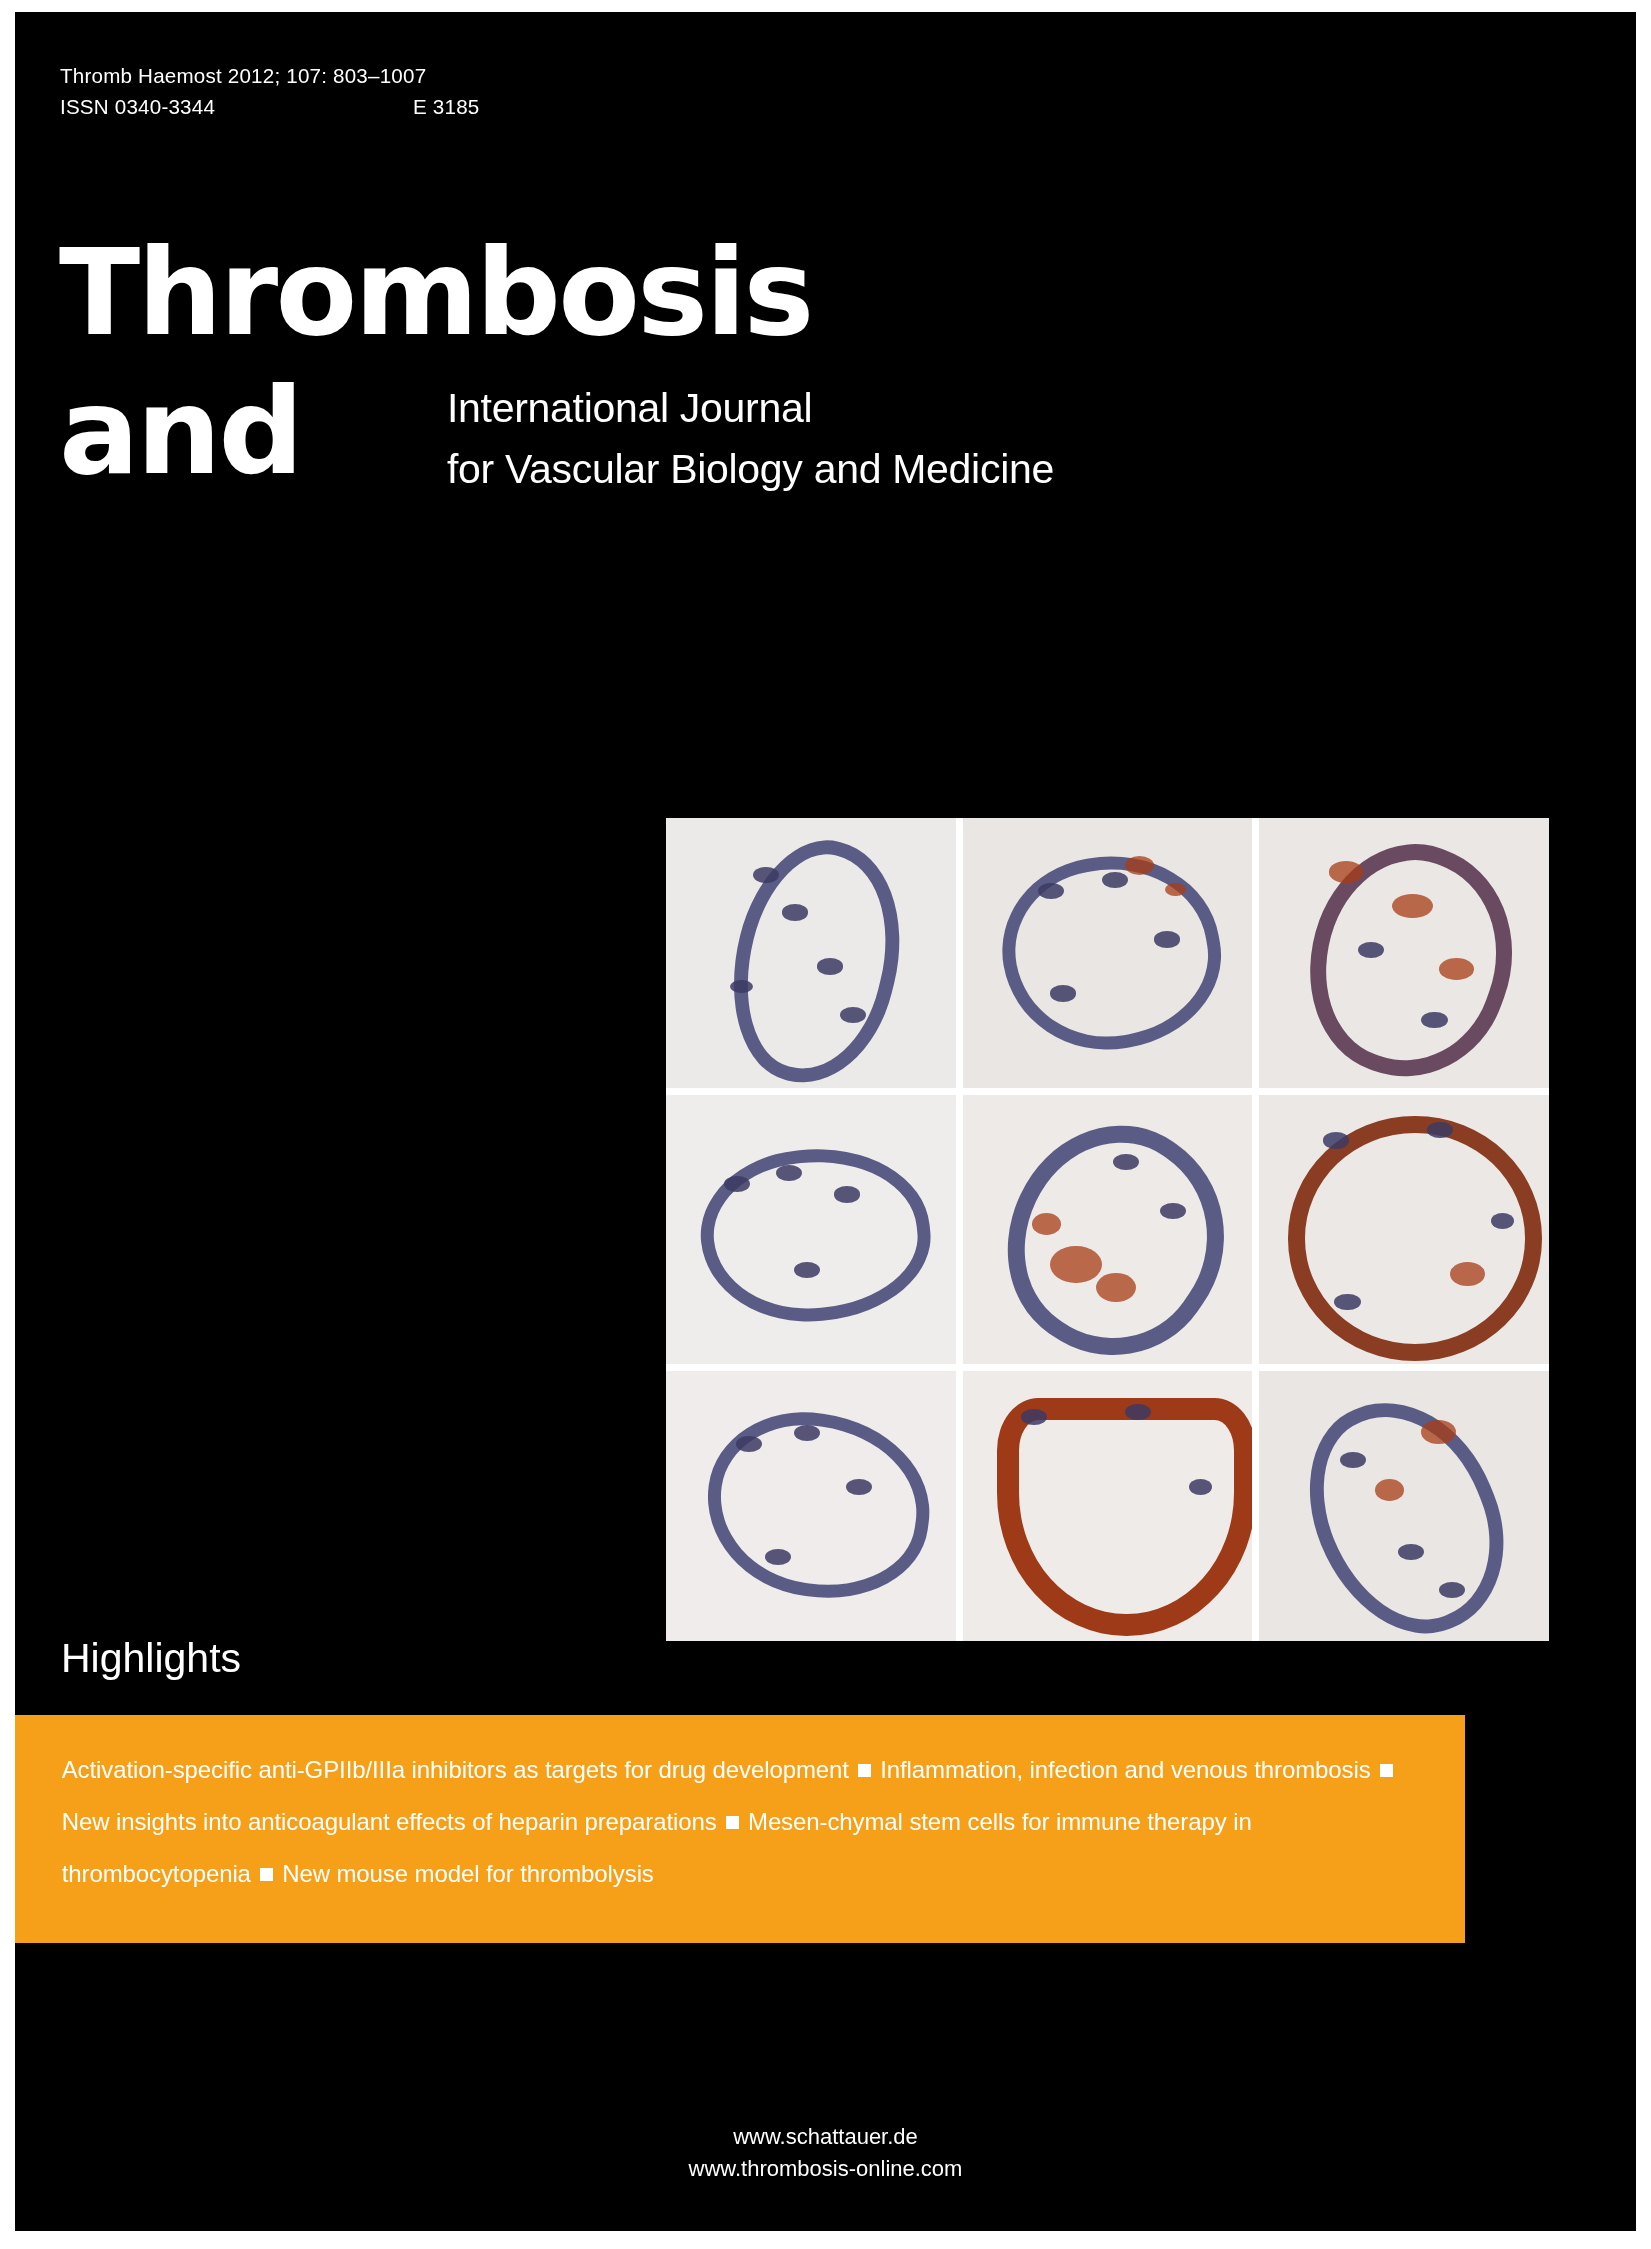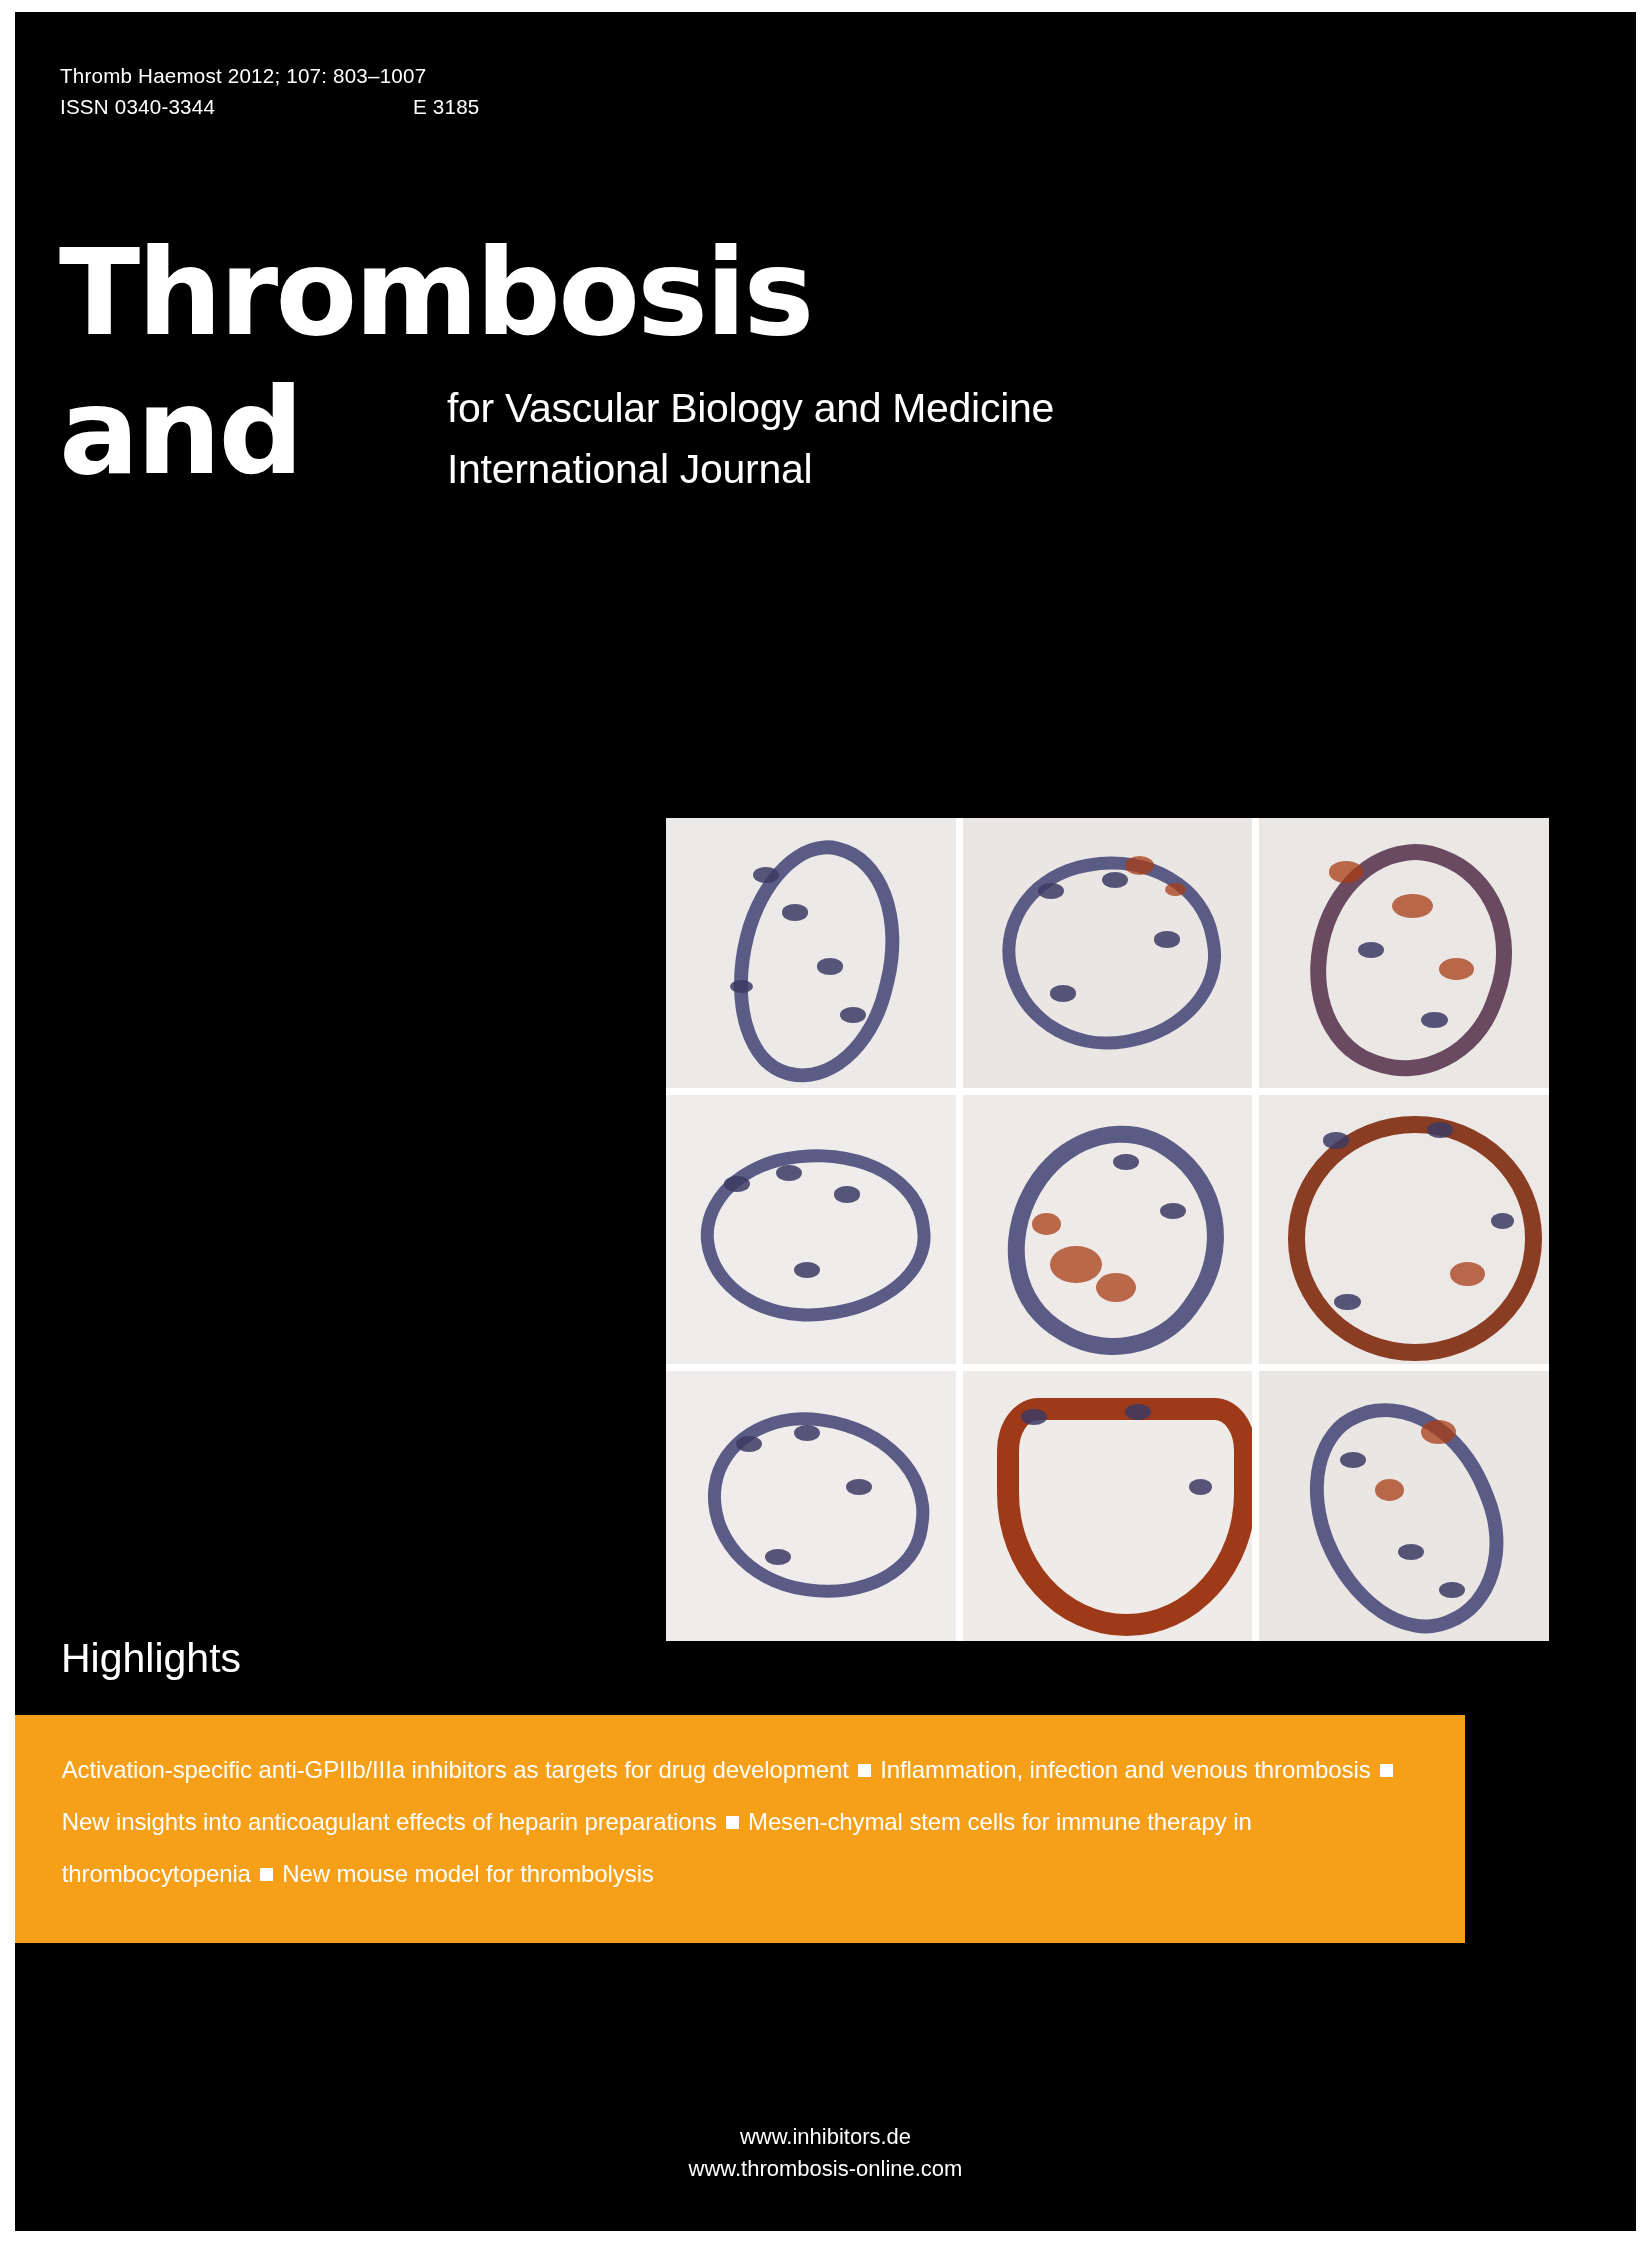--- a/index.html
+++ b/index.html
@@ -265,22 +265,22 @@
       <span>ISSN 0340-3344</span>
       <span class="code">E 3185</span>
     </div>
   </div>
 
   <div class="title-wrap">
     <div class="title-line">Thrombosis</div>
     <div class="title-row2">
       <div class="title-line">and</div>
       <div class="subtitle">
+        <div>International Journal</div>
         <div>for Vascular Biology and Medicine</div>
-        <div>International Journal</div>
       </div>
     </div>
   </div>
 
   <div class="cover-image">
 
     <div class="micro">
       <div class="bg" style="background:#eceae8"></div>
       <div class="vessel" style="left:24%;top:8%;width:46%;height:80%;border-width:14.7px;transform:rotate(14deg)"></div>
       <div class="nuc" style="left:30%;top:18%;width:9%;height:6%"></div>
@@ -372,18 +372,18 @@
   <div class="highlights-title">Highlights</div>
 
   <div class="highlights-band">
     <div class="highlights-text">
       <span>Activation-specific anti-GPIIb/IIIa inhibitors as targets for drug development</span><span class="sq"></span><span>Inflammation, infection and venous thrombosis</span><span class="sq"></span><span>New insights into anticoagulant effects of heparin preparations</span><span class="sq"></span><span>Mesen-chymal stem cells for immune therapy in thrombocytopenia</span><span class="sq"></span><span>New mouse model for thrombolysis</span>
     </div>
   </div>
 
 
   <div class="urls">
-    <div>www.inhibitors.de</div>
+    <div>www.schattauer.de</div>
     <div>www.thrombosis-online.com</div>
   </div>
 
 </div>
 
 
 </body></html>

